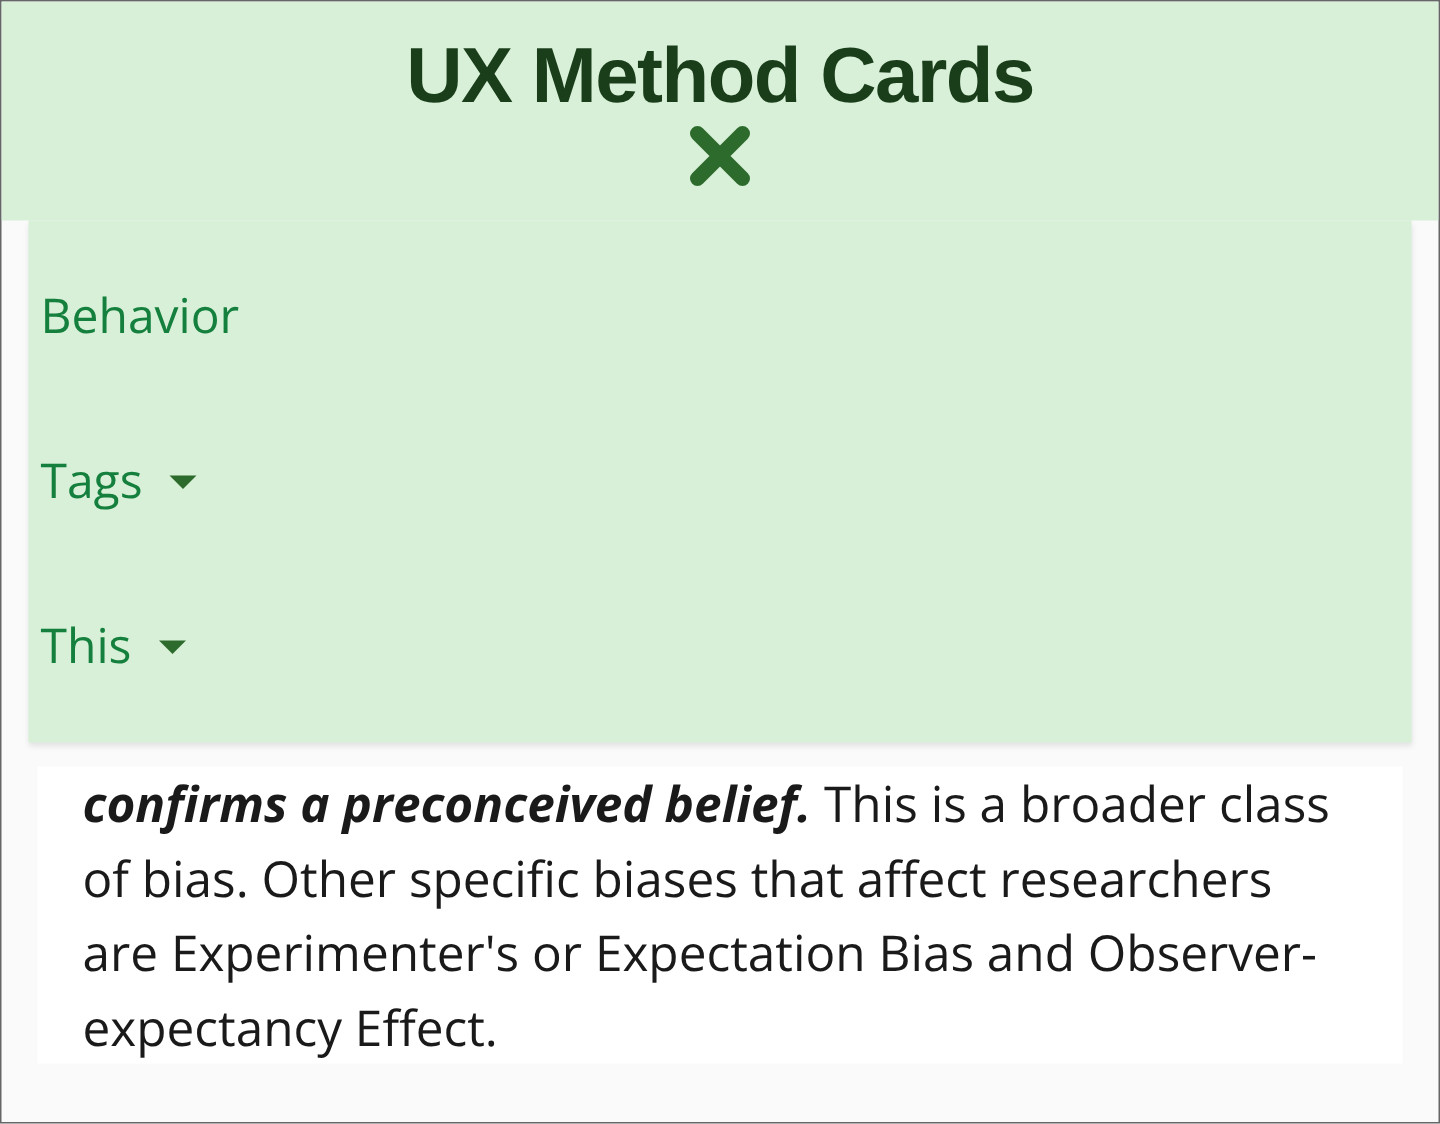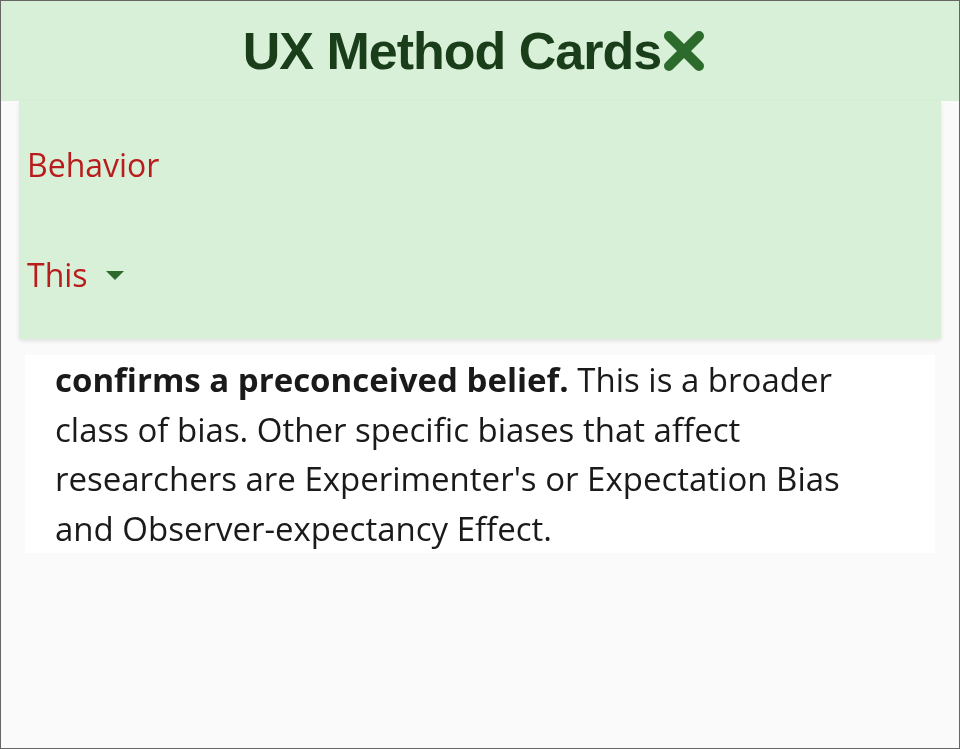--- a/index.html
+++ b/index.html
@@ -11,24 +11,25 @@
       width: 960px;
       height: 749px;
       font-family: -apple-system, BlinkMacSystemFont, 'Segoe UI', 'Open Sans', sans-serif;
       background: #fafafa;
       overflow: hidden;
       border: 1px solid #666;
       position: relative;
     }
     .header {
       background: #d8f0d8;
-      padding: 20px 25px 20px 15px;
+      padding: 20px 25px 20px 25px;
       display: flex;
-      justify-content: center;
+      justify-content: space-between;
       align-items: center;
+      flex-direction: column;
     }
     .site-title {
       font-family: 'Arial Black', 'Impact', sans-serif;
       font-weight: 900;
       font-size: 52px;
       color: #1a3d1a;
       letter-spacing: -1px;
       font-stretch: condensed;
     }
     .close-icon {
@@ -46,21 +47,21 @@
     .menu-panel {
       background: #d8f0d8;
       margin: 0 18px;
       padding: 28px 8px 28px 8px;
       box-shadow: 0 2px 4px rgba(0,0,0,0.1);
     }
     .menu-item {
       display: flex;
       align-items: center;
       font-size: 32px;
-      color: #b91c1c;
+      color: #15803d;
       padding: 20px 0;
       margin-bottom: 38px;
       cursor: pointer;
     }
     .menu-item:last-child {
       margin-bottom: 0;
     }
     .menu-item-label {
       line-height: 1;
     }
@@ -76,39 +77,48 @@
     .content {
       background: #ffffff;
       margin: 16px 24px 0 24px;
       padding: 0 30px;
       font-size: 33px;
       line-height: 1.5;
       color: #1a1a1a;
     }
     .content-bold {
       font-weight: 700;
+      font-style: italic;
     }
   </style>
 </head>
 <body>
 
 <div class="header">
   <div class="site-title">UX Method Cards</div>
   <div class="close-icon">
     <svg viewBox="0 0 46 46">
       <path d="M 8 8 L 38 38 M 38 8 L 8 38" stroke="#2d6b2d" stroke-width="10" stroke-linecap="round" fill="none"></path>
     </svg>
   </div>
 </div>
 
 <div class="menu-panel">
   <div class="menu-item">
     <span class="menu-item-label">Behavior</span>
   </div>
   <div class="menu-item">
+    <span class="menu-item-label">Tags</span>
+    <span class="caret-down">
+      <svg viewBox="0 0 22 14">
+          <path d="M 2 3 L 11 12 L 20 3 Z" fill="#2d6b2d"></path>
+        </svg>
+    </span>
+  </div>
+  <div class="menu-item">
     <span class="menu-item-label">This</span>
     <span class="caret-down">
       <svg viewBox="0 0 22 14">
           <path d="M 2 3 L 11 12 L 20 3 Z" fill="#2d6b2d"></path>
         </svg>
     </span>
   </div>
 </div>
 
 <div class="content">

